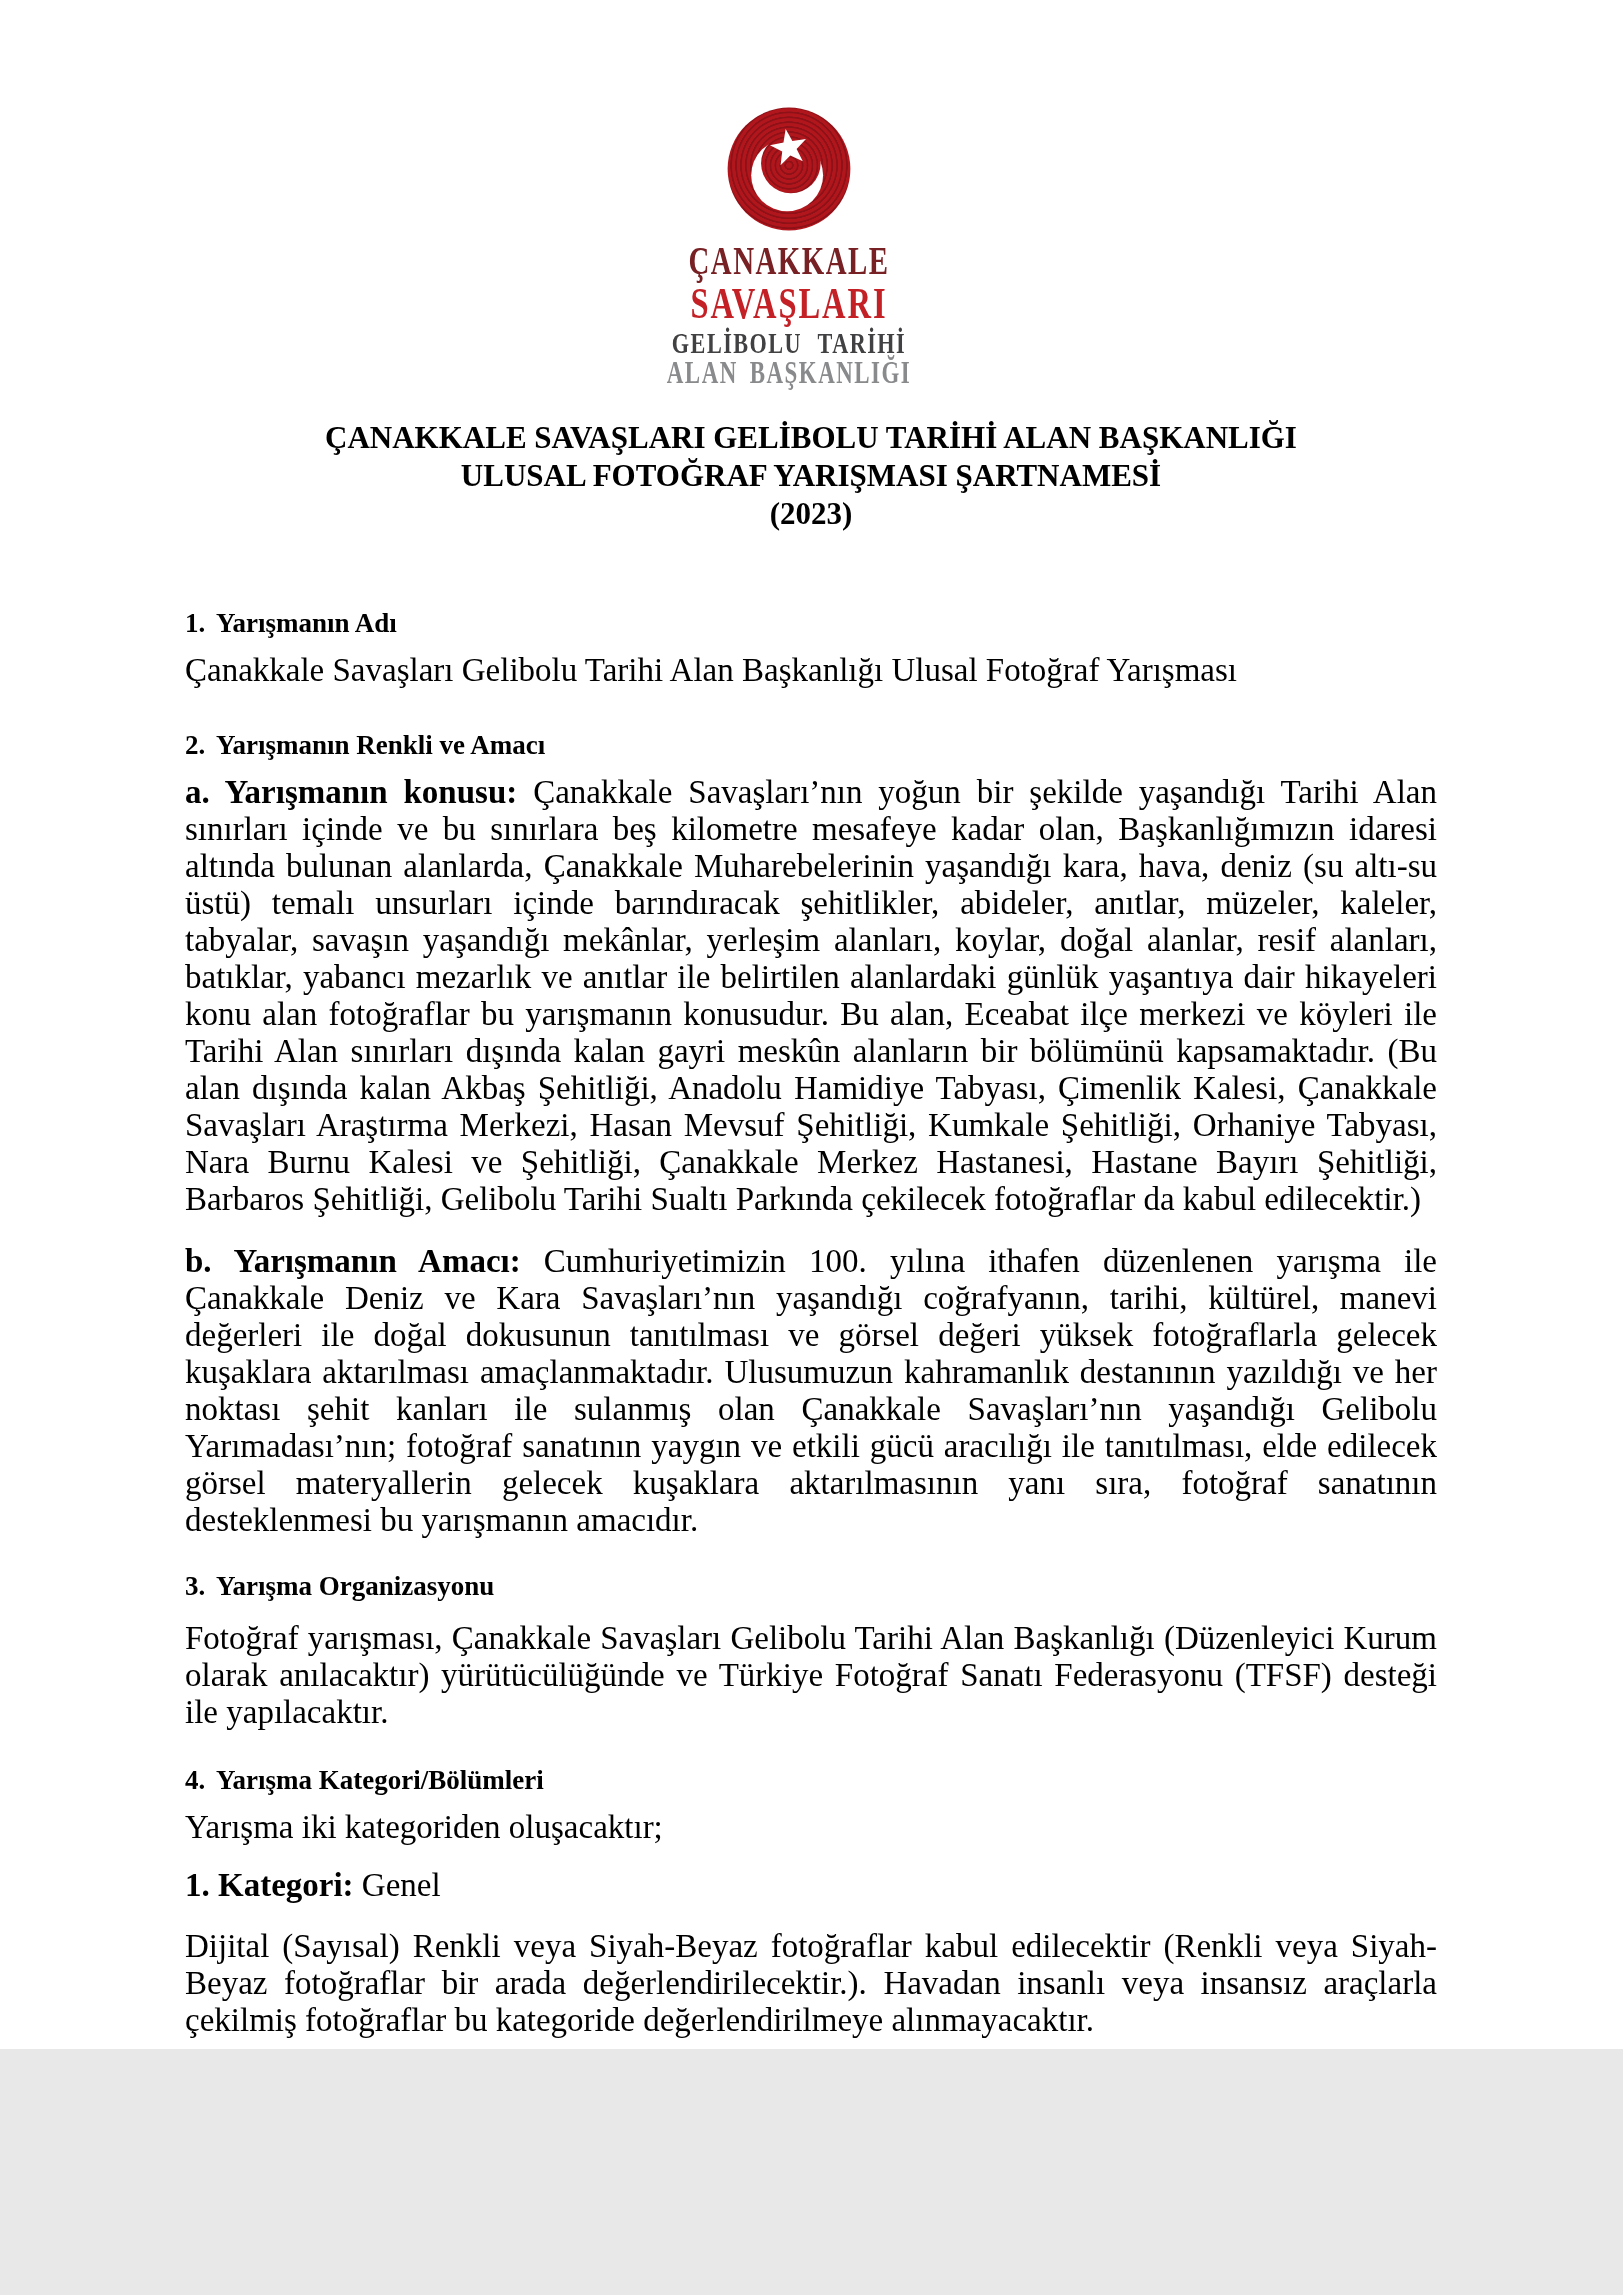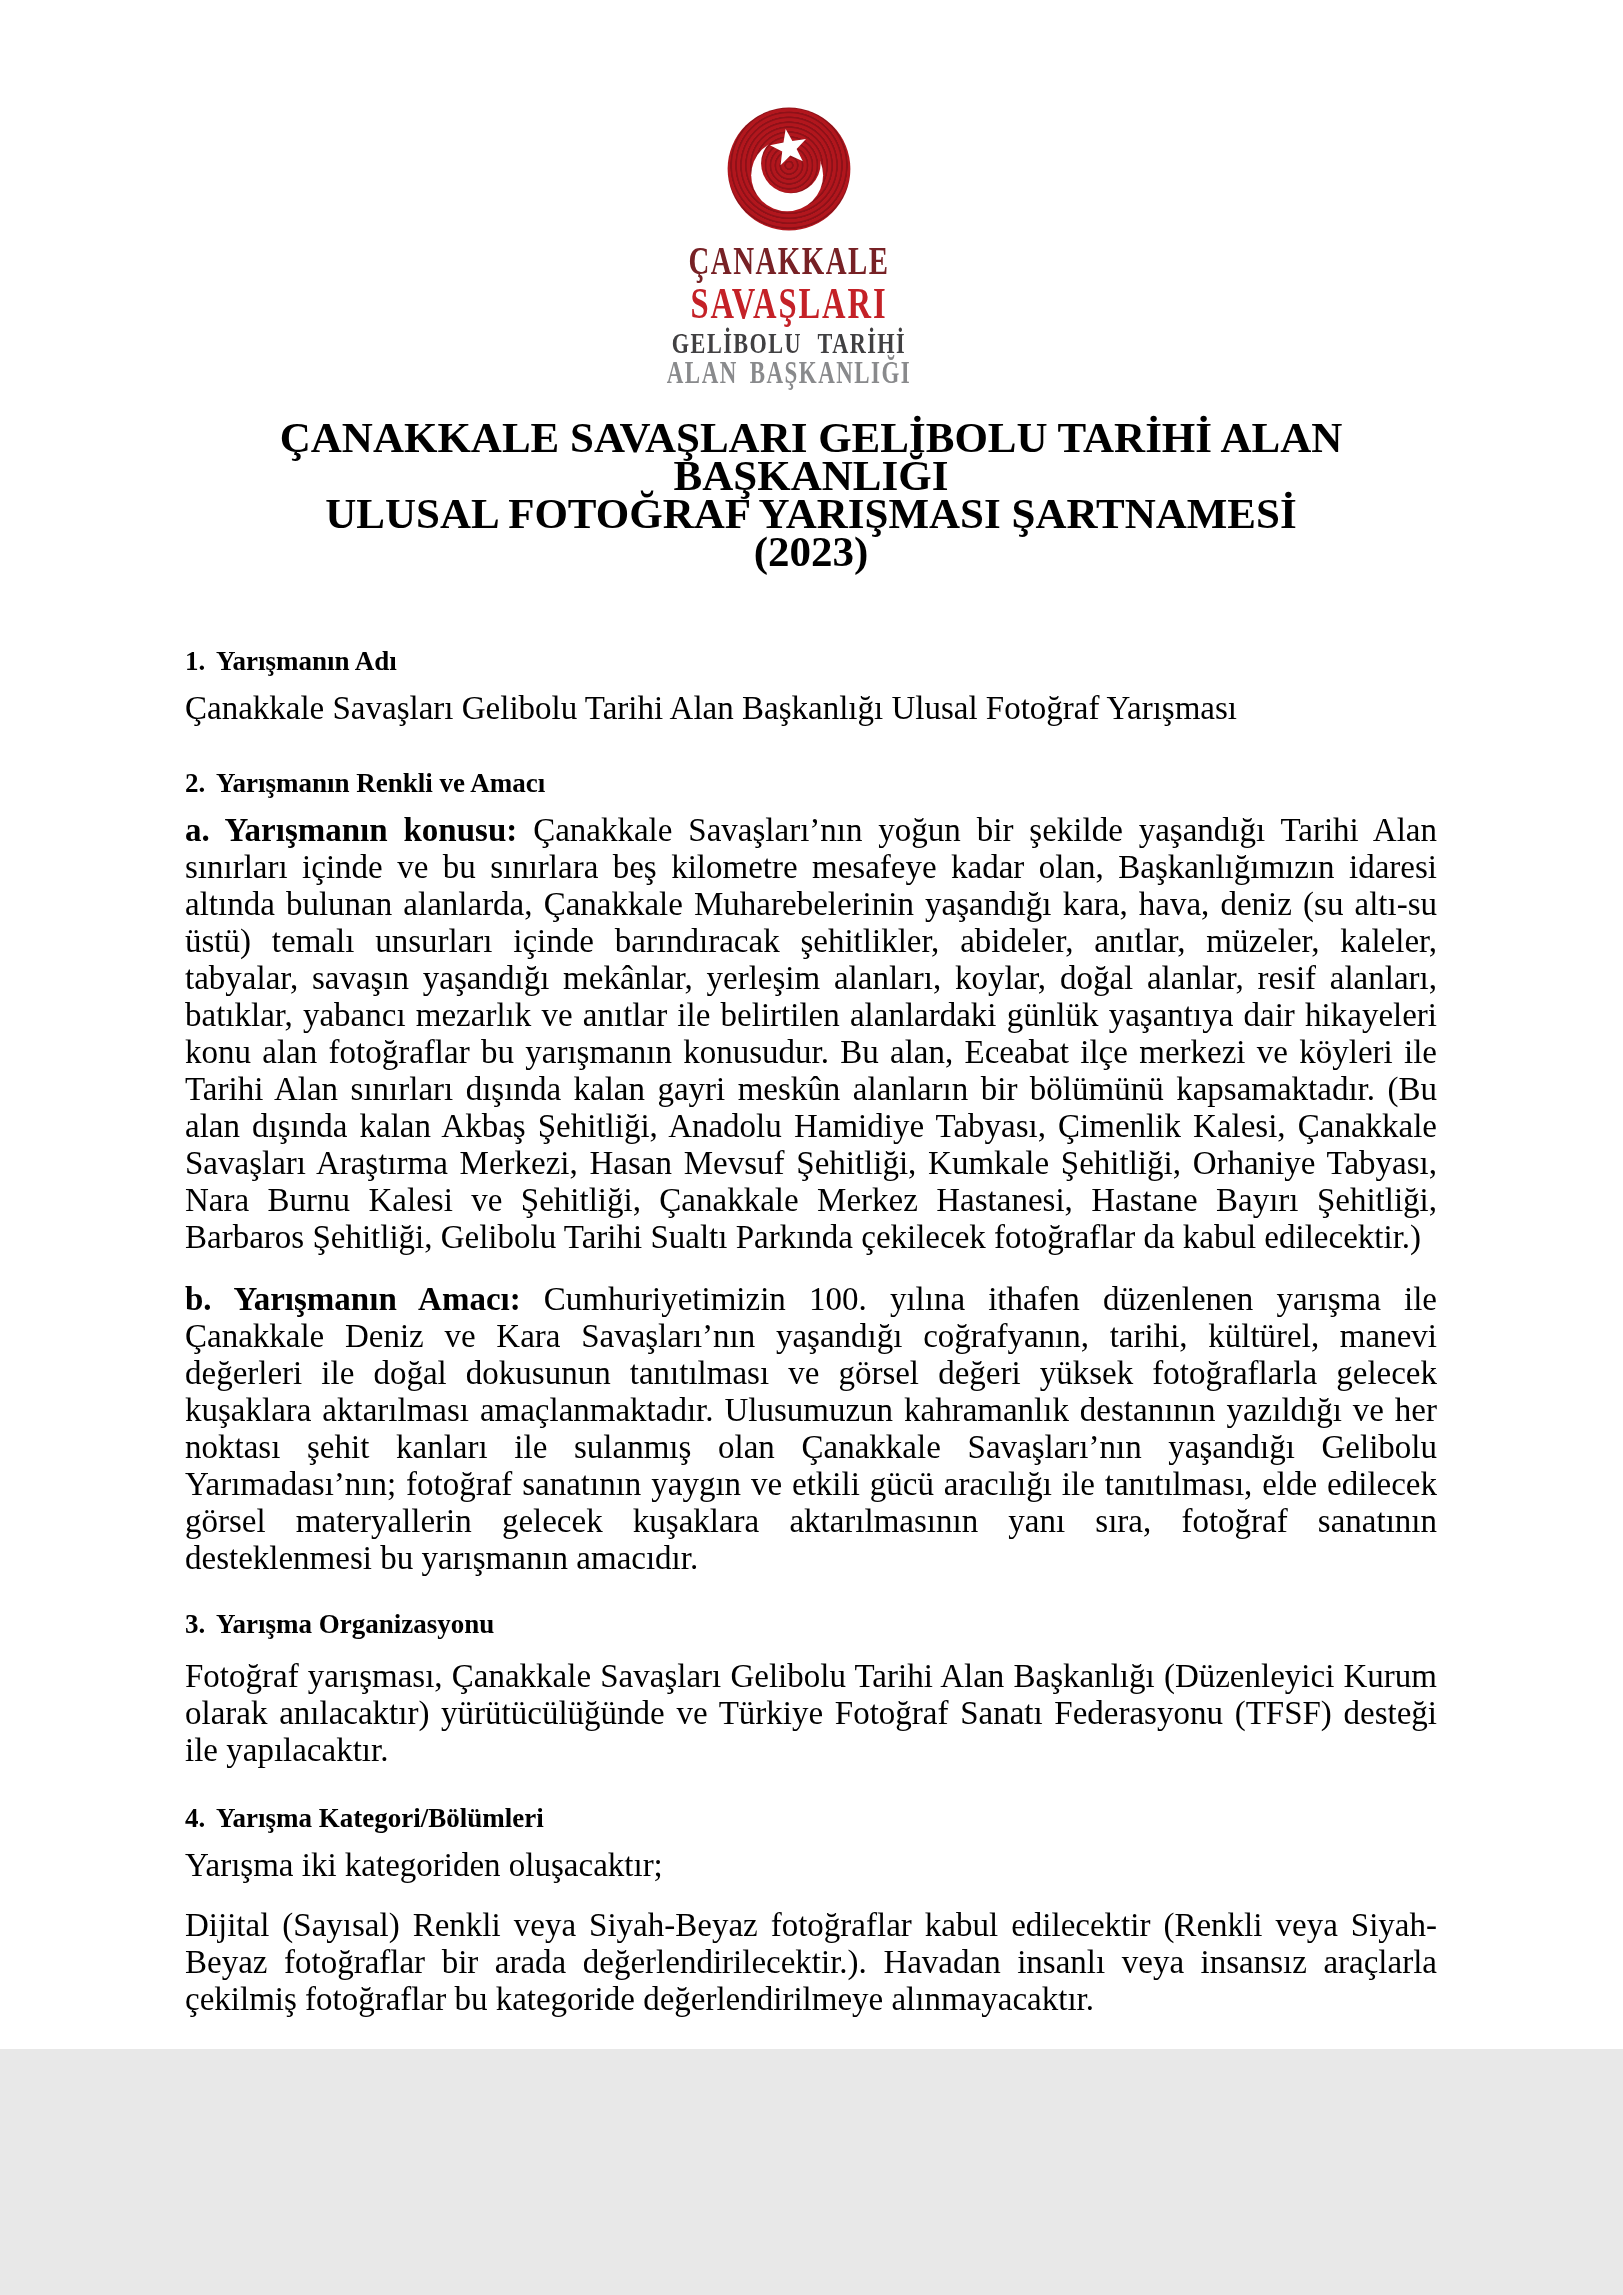--- a/index.html
+++ b/index.html
@@ -18,21 +18,21 @@
   
   .logo { position:relative; left:-22px; margin-top:107px; text-align:center; }
   .emblem { display:block; margin:0 auto; }
   .logo-line { font-weight:bold; transform:scaleX(.74); transform-origin:50% 50%; white-space:nowrap; }
   .logo-l1 { margin-top:10.5px; font-size:39px; line-height:38px; letter-spacing:2px; color:#772125; }
   .logo-l2 { font-size:44px; line-height:47px; letter-spacing:2.6px; color:#c42127; }
   .logo-l3 { font-size:30px; line-height:31px; letter-spacing:2px; word-spacing:11.8px; color:#414042; }
   .logo-l4 { font-size:31px; line-height:30px; letter-spacing:2px; word-spacing:6.5px; color:#898a8c; }
 
   
-  .doc-title { margin-top:31px; font-size:43px; line-height:38px; font-weight:bold; text-align:center; }
+  .doc-title { margin-top:31px; font-size:31px; line-height:38px; font-weight:bold; text-align:center; }
 
   
   .h { font-size:27px; line-height:37px; font-weight:bold; }
   .hnum { display:inline-block; width:31px; }
   p.body { margin:0; font-size:33px; line-height:37px; text-align:justify; }
   p.body .lead { font-weight:bold; }
 
   
   .pagenum { position:absolute; top:2162px; right:195px; font-size:33px; line-height:37px; }
 </style>
@@ -92,19 +92,23 @@
 
     <div class="h" style="margin-top:29px">
       <span class="hnum">3.</span><span>Yarışma Organizasyonu</span>
     </div>
     <p class="body" style="margin-top:15px">Fotoğraf yarışması, Çanakkale Savaşları Gelibolu Tarihi Alan Başkanlığı (Düzenleyici Kurum olarak anılacaktır) yürütücülüğünde ve Türkiye Fotoğraf Sanatı Federasyonu (TFSF) desteği ile yapılacaktır.</p>
 
     <div class="h" style="margin-top:31px">
       <span class="hnum">4.</span><span>Yarışma Kategori/Bölümleri</span>
     </div>
     <p class="body" style="margin-top:10px">Yarışma iki kategoriden oluşacaktır;</p>
+    <p class="body" style="margin-top:21.6px">
+      <span class="lead">1. Kategori:</span>
+      <span>Genel</span>
+    </p>
     <p class="body" style="margin-top:23.6px">Dijital (Sayısal) Renkli veya Siyah-Beyaz fotoğraflar kabul edilecektir (Renkli veya Siyah-Beyaz fotoğraflar bir arada değerlendirilecektir.). Havadan insanlı veya insansız araçlarla çekilmiş fotoğraflar bu kategoride değerlendirilmeye alınmayacaktır.</p>
 
   </div>
 
   <div class="pagenum">4/7</div>
 </div>
 
 
 </body></html>

